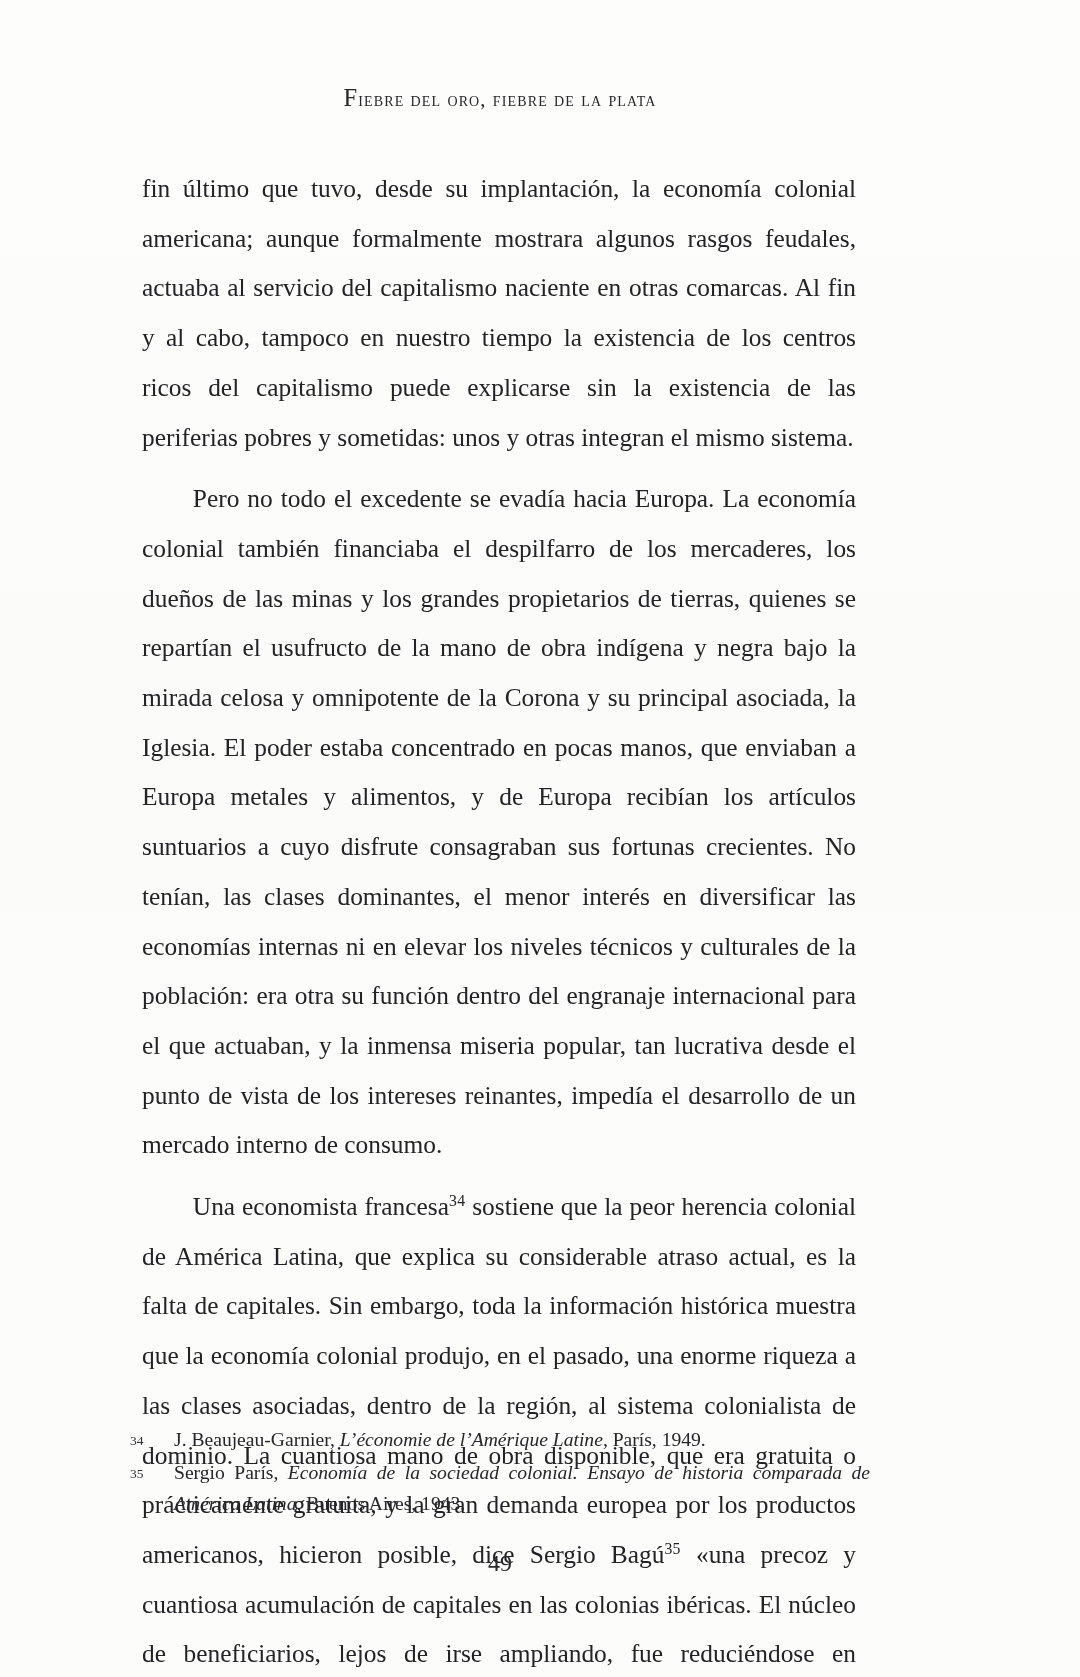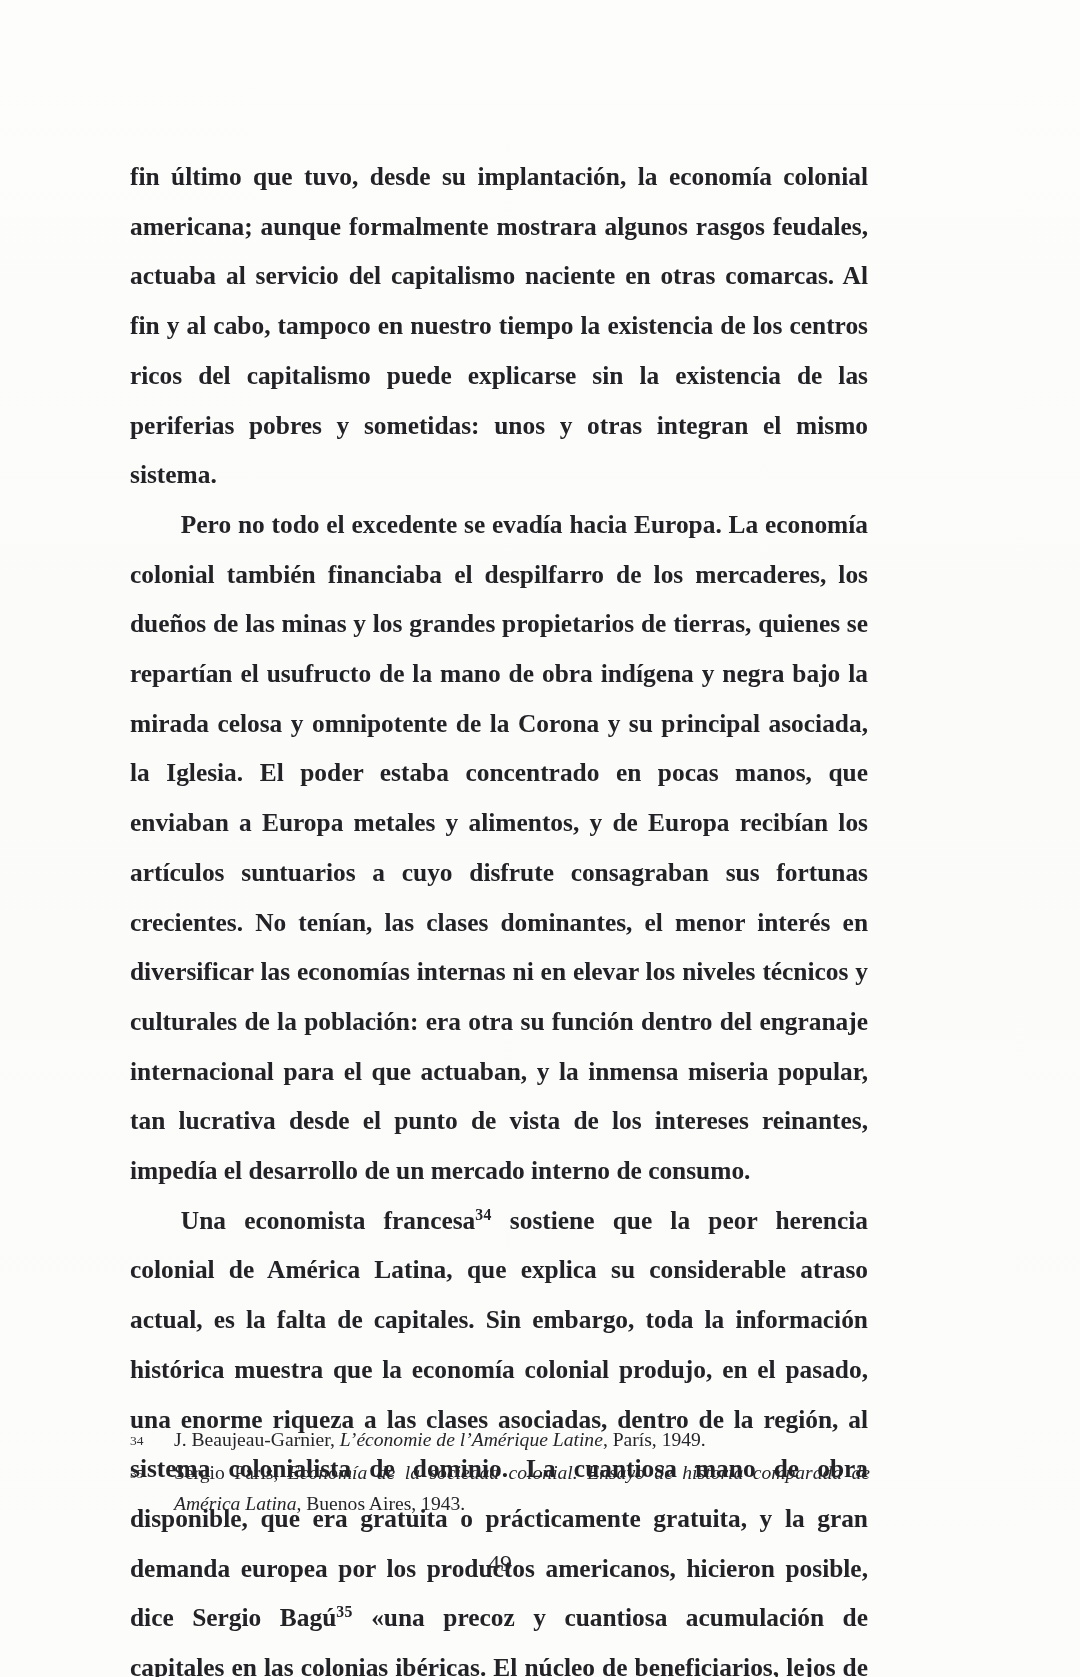--- a/index.html
+++ b/index.html
@@ -56,23 +56,22 @@
     left: 0;
     width: 738px;
     font-size: 25.4px;
     line-height: 49.7px;
     text-align: justify;
     text-justify: inter-word;
     color: #232327;
     hyphens: manual;
   }
   .body-text p {
-    margin: 0;
+    margin: 12px;
     text-indent: 0;
-    font-weight: bold;
   }
   .body-text p.indent {
     text-indent: 2.0em;
   }
   .body-text p.italic,
   .body-text .italic {
     font-style: italic;
   }
   sup.fn-ref {
     font-size: 0.62em;
@@ -123,20 +122,23 @@
     font-size: 24px;
     color: #2a2a2e;
   }
 </style>
 </head>
 <body>
 
 <div class="page">
   <div class="content">
 
+    <div class="running-head">
+      <span class="cap-first">F</span><span>iebre del oro, fiebre de la plata</span>
+    </div>
 
     <div class="body-text">
 
       <p>fin último que tuvo, desde su implantación, la economía colonial americana; aunque formalmente mostrara algunos rasgos feudales, actuaba al servicio del capitalismo naciente en otras comarcas. Al fin y al cabo, tampoco en nuestro tiempo la existencia de los centros ricos del capitalismo puede explicarse sin la existencia de las periferias pobres y sometidas: unos y otras integran el mismo sistema.</p>
 
       <p class="indent">Pero no todo el excedente se evadía hacia Europa. La economía colonial también financiaba el despilfarro de los mercaderes, los dueños de las minas y los grandes propietarios de tierras, quienes se repartían el usufructo de la mano de obra indígena y negra bajo la mirada celosa y omnipotente de la Corona y su principal asociada, la Iglesia. El poder estaba concentrado en pocas manos, que enviaban a Europa metales y alimentos, y de Europa recibían los artículos suntuarios a cuyo disfrute consagraban sus fortunas crecientes. No tenían, las clases dominantes, el menor interés en diversificar las economías internas ni en elevar los niveles técnicos y culturales de la población: era otra su función dentro del engranaje internacional para el que actuaban, y la inmensa miseria popular, tan lucrativa desde el punto de vista de los intereses reinantes, impedía el desarrollo de un mercado interno de consumo.</p>
 
       <p class="indent"><span>Una economista francesa</span><sup class="fn-ref">34</sup><span> sostiene que la peor herencia colonial de América Latina, que explica su considerable atraso actual, es la falta de capitales. Sin embargo, toda la información histórica muestra que la economía colonial produjo, en el pasado, una enorme riqueza a las clases asociadas, dentro de la región, al sistema colonialista de dominio. La cuantiosa mano de obra disponible, que era gratuita o prácticamente gratuita, y la gran demanda europea por los productos americanos, hicieron posible, dice Sergio Bagú</span><sup class="fn-ref">35</sup><span> «una precoz y cuantiosa acumulación de capitales en las colonias ibéricas. El núcleo de beneficiarios, lejos de irse ampliando, fue reduciéndose en proporción a la masa de población, como se desprende del hecho cierto de que el número de europeos y criollos desocupados aumentara sin cesar». </span><span class="italic">El capital que restaba en América, una vez deducida la parte del león que se volcaba al proceso de acumulación primitiva del capitalismo europeo, no generaba, en estas tierras, un proceso análogo al de Europa,</span></p>
 
     </div>

